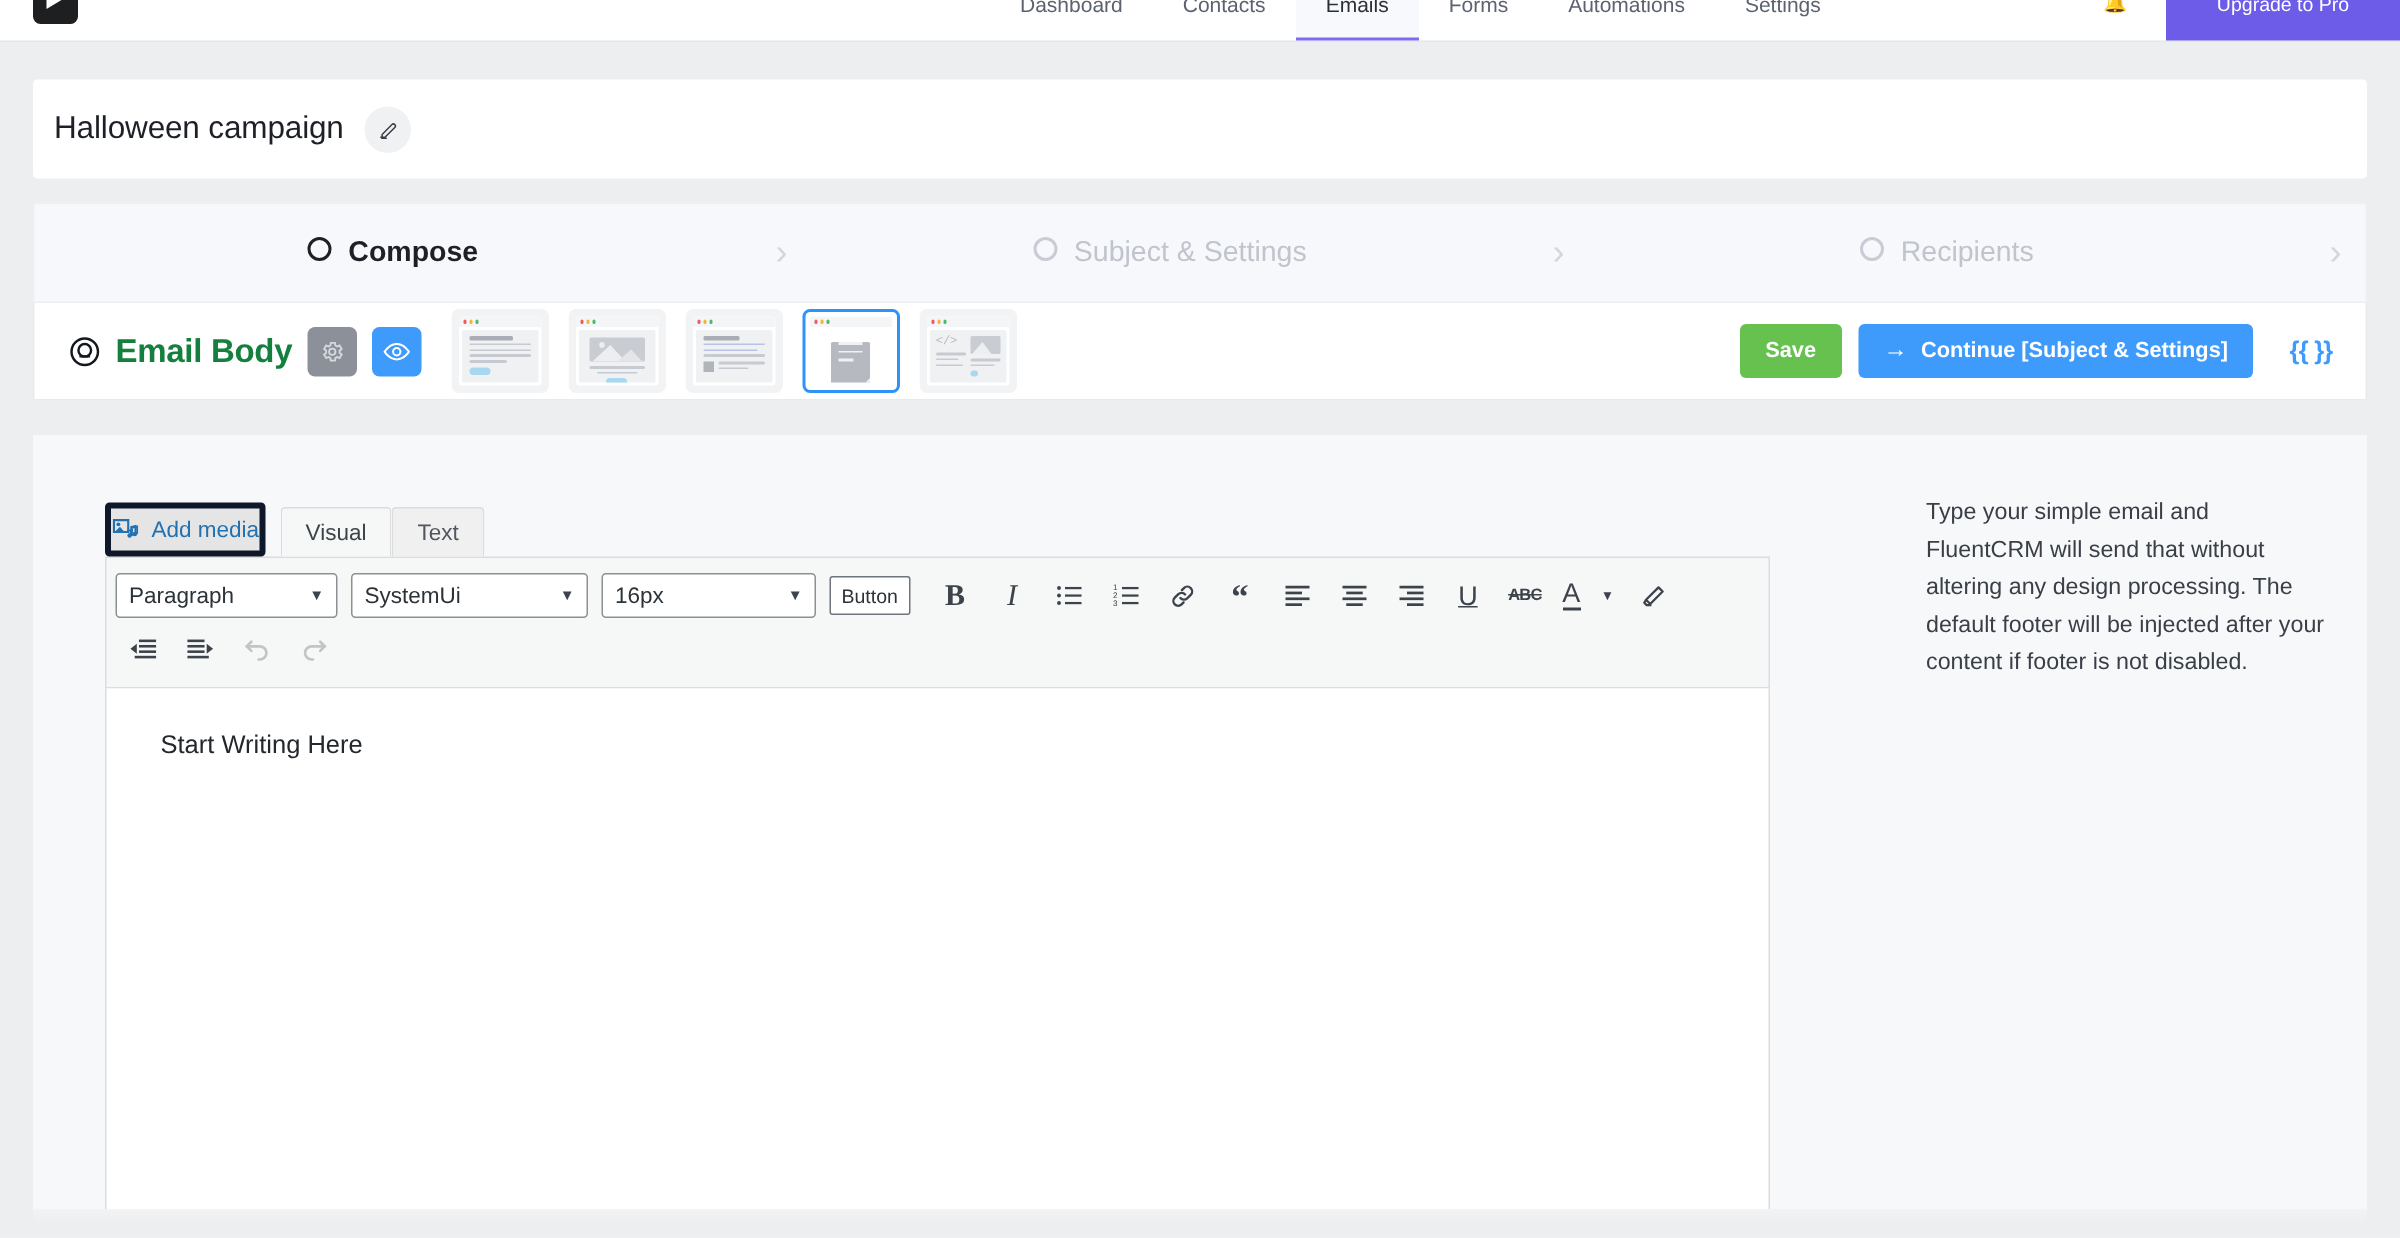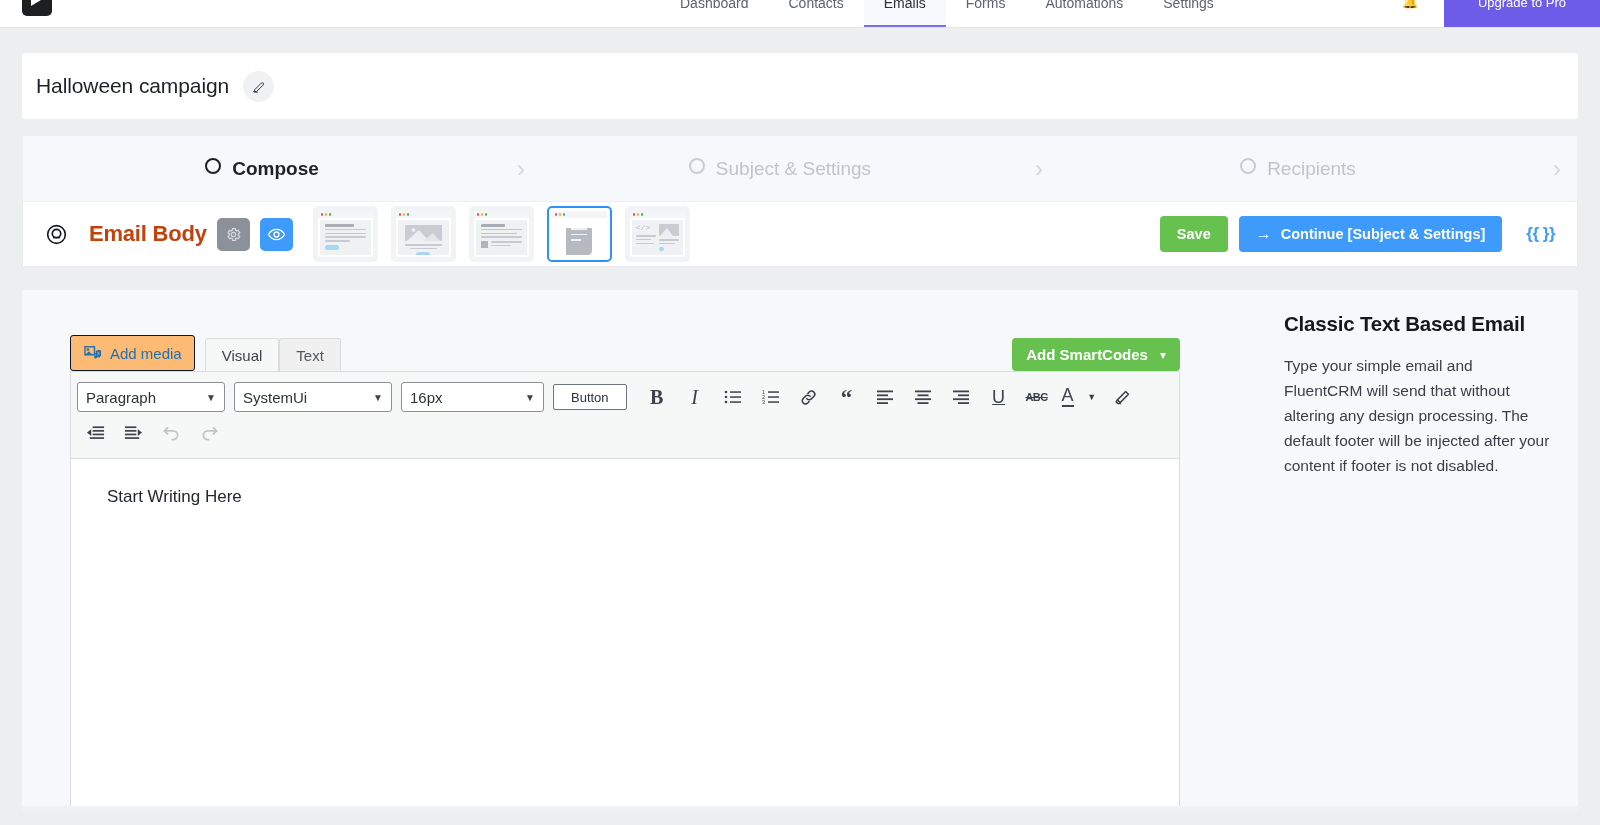--- a/index.html
+++ b/index.html
@@ -107,22 +107,22 @@
     position: absolute; left: 22px; top: 201px;
     width: 1556px; height: 66px;
     background: #ffffff;
     border: 1px solid #e8eaee;
     border-top: 1px solid #edeff3;
     display: flex; align-items: center;
     padding: 0 22px;
   }
   .body-title-wrap{ display:flex; align-items:center; }
   .body-title {
-    font-size: 22px; font-weight: bold; color: #c2410c;
-    margin-left: 21px; letter-spacing: -0.2px;
+    font-size: 22px; font-weight: bold; color: #15803d;
+    margin-left: 9px; letter-spacing: -0.2px;
   }
   .sq-btn {
     width: 33px; height: 33px; border-radius: 5px;
     display: flex; align-items: center; justify-content: center;
     margin-left: 10px; cursor: pointer; flex: none;
   }
   .sq-btn.grey { background: #8c9199; }
   .sq-btn.blue { background: #3e9bfb; }
 
   .thumbs { display: flex; align-items: center; margin-left: 20px; }
@@ -202,24 +202,24 @@
     background: linear-gradient(to bottom, #f2f3f5, #eceef0);
     border-radius: 0 0 7px 7px;
   }
 
   
   .editor-col {
     position: absolute; left: 48px; top: 43px; width: 1110px;
   }
   .editor-head { display: flex; align-items: flex-end; height: 38px; }
   .addmedia {
-    height: 36px; border: 1px solid #0f172a; border-radius: 3px;
-    color: #2271b1; background: #fdba74;
+    height: 36px; border: 4px solid #0f172a; border-radius: 3px;
+    color: #2271b1; background: #e5e5e5;
     font-size: 15px; display: flex; align-items: center;
-    padding: 0 12px; cursor: pointer;
+    padding: 0 0; cursor: pointer;
   }
   .tabs-vt { display: flex; margin-left: 10px; align-items: flex-end; }
   .vt-tab {
     height: 33px; padding: 0 16px;
     font-size: 15px; color: #50575e;
     border: 1px solid #dcdcde; border-bottom: none;
     display: flex; align-items: center; cursor: pointer;
     border-radius: 3px 3px 0 0; background: #f0f0f1;
   }
   .vt-tab.active { background: #f6f7f7; color: #3c434a; }
@@ -248,21 +248,21 @@
   .wsel .caret {
     margin-left: auto; padding-left: 14px;
     font-size: 10px; color: #3c434a;
   }
   .wsel.w1 { width: 148px; }
   .wsel.w2 { width: 158px; justify-content: flex-end; }
   .wsel.w3 { width: 143px; }
   .wbtn-box {
     height: 26px; border: 1px solid #6f757d; border-radius: 2px;
     background: #fff; font-size: 13px; color: #2c3338;
-    display: flex; align-items: center; padding: 0 17px;
+    display: flex; align-items: center; padding: 0 7px;
     margin-right: 10px; cursor: pointer;
   }
   .tb {
     width: 36px; height: 34px;
     display: flex; align-items: center; justify-content: center;
     color: #3c434a; cursor: pointer; flex: none;
   }
   .tb.faded { color: #c3c4c7; }
   .tb .b { font-size: 20px; font-weight: bold; font-family:"Liberation Serif", serif; }
   .tb .i { font-size: 20px; font-style: italic; font-family:"Liberation Serif", serif; }
@@ -502,24 +502,20 @@
           <circle cx="15.7" cy="16.4" r="1.9"></circle>
           <circle cx="20.1" cy="15.2" r="1.9"></circle>
           <path d="M17.6 16.4V9.9l4.4-1.1v6.4" fill="none" stroke="#2271b1" stroke-width="1.6"></path>
         </svg>
         <span>Add media</span>
       </div>
       <div class="tabs-vt">
         <div class="vt-tab active">Visual</div>
         <div class="vt-tab">Text</div>
       </div>
-      <div class="smartcodes-btn">
-        <span>Add SmartCodes</span>
-        <span class="chev">▾</span>
-      </div>
     </div>
 
     <div class="wysiwyg">
 
       <div class="wyrow">
         <div class="wsel w1">
           <span>Paragraph</span>
           <span class="caret">▼</span>
         </div>
         <div class="wsel w2">
@@ -644,18 +640,17 @@
         </div>
       </div>
     </div>
 
     <div class="canvas">
       <div>Start Writing Here</div>
     </div>
   </div>
 
   <div class="info-col">
-    <div class="info-title">Classic Text Based Email</div>
     <div class="info-body">Type your simple email and FluentCRM will send that without altering any design processing. The default footer will be injected after your content if footer is not disabled.</div>
   </div>
 
 </div>
 <div class="main-shadow"></div>
 
 </body></html>

